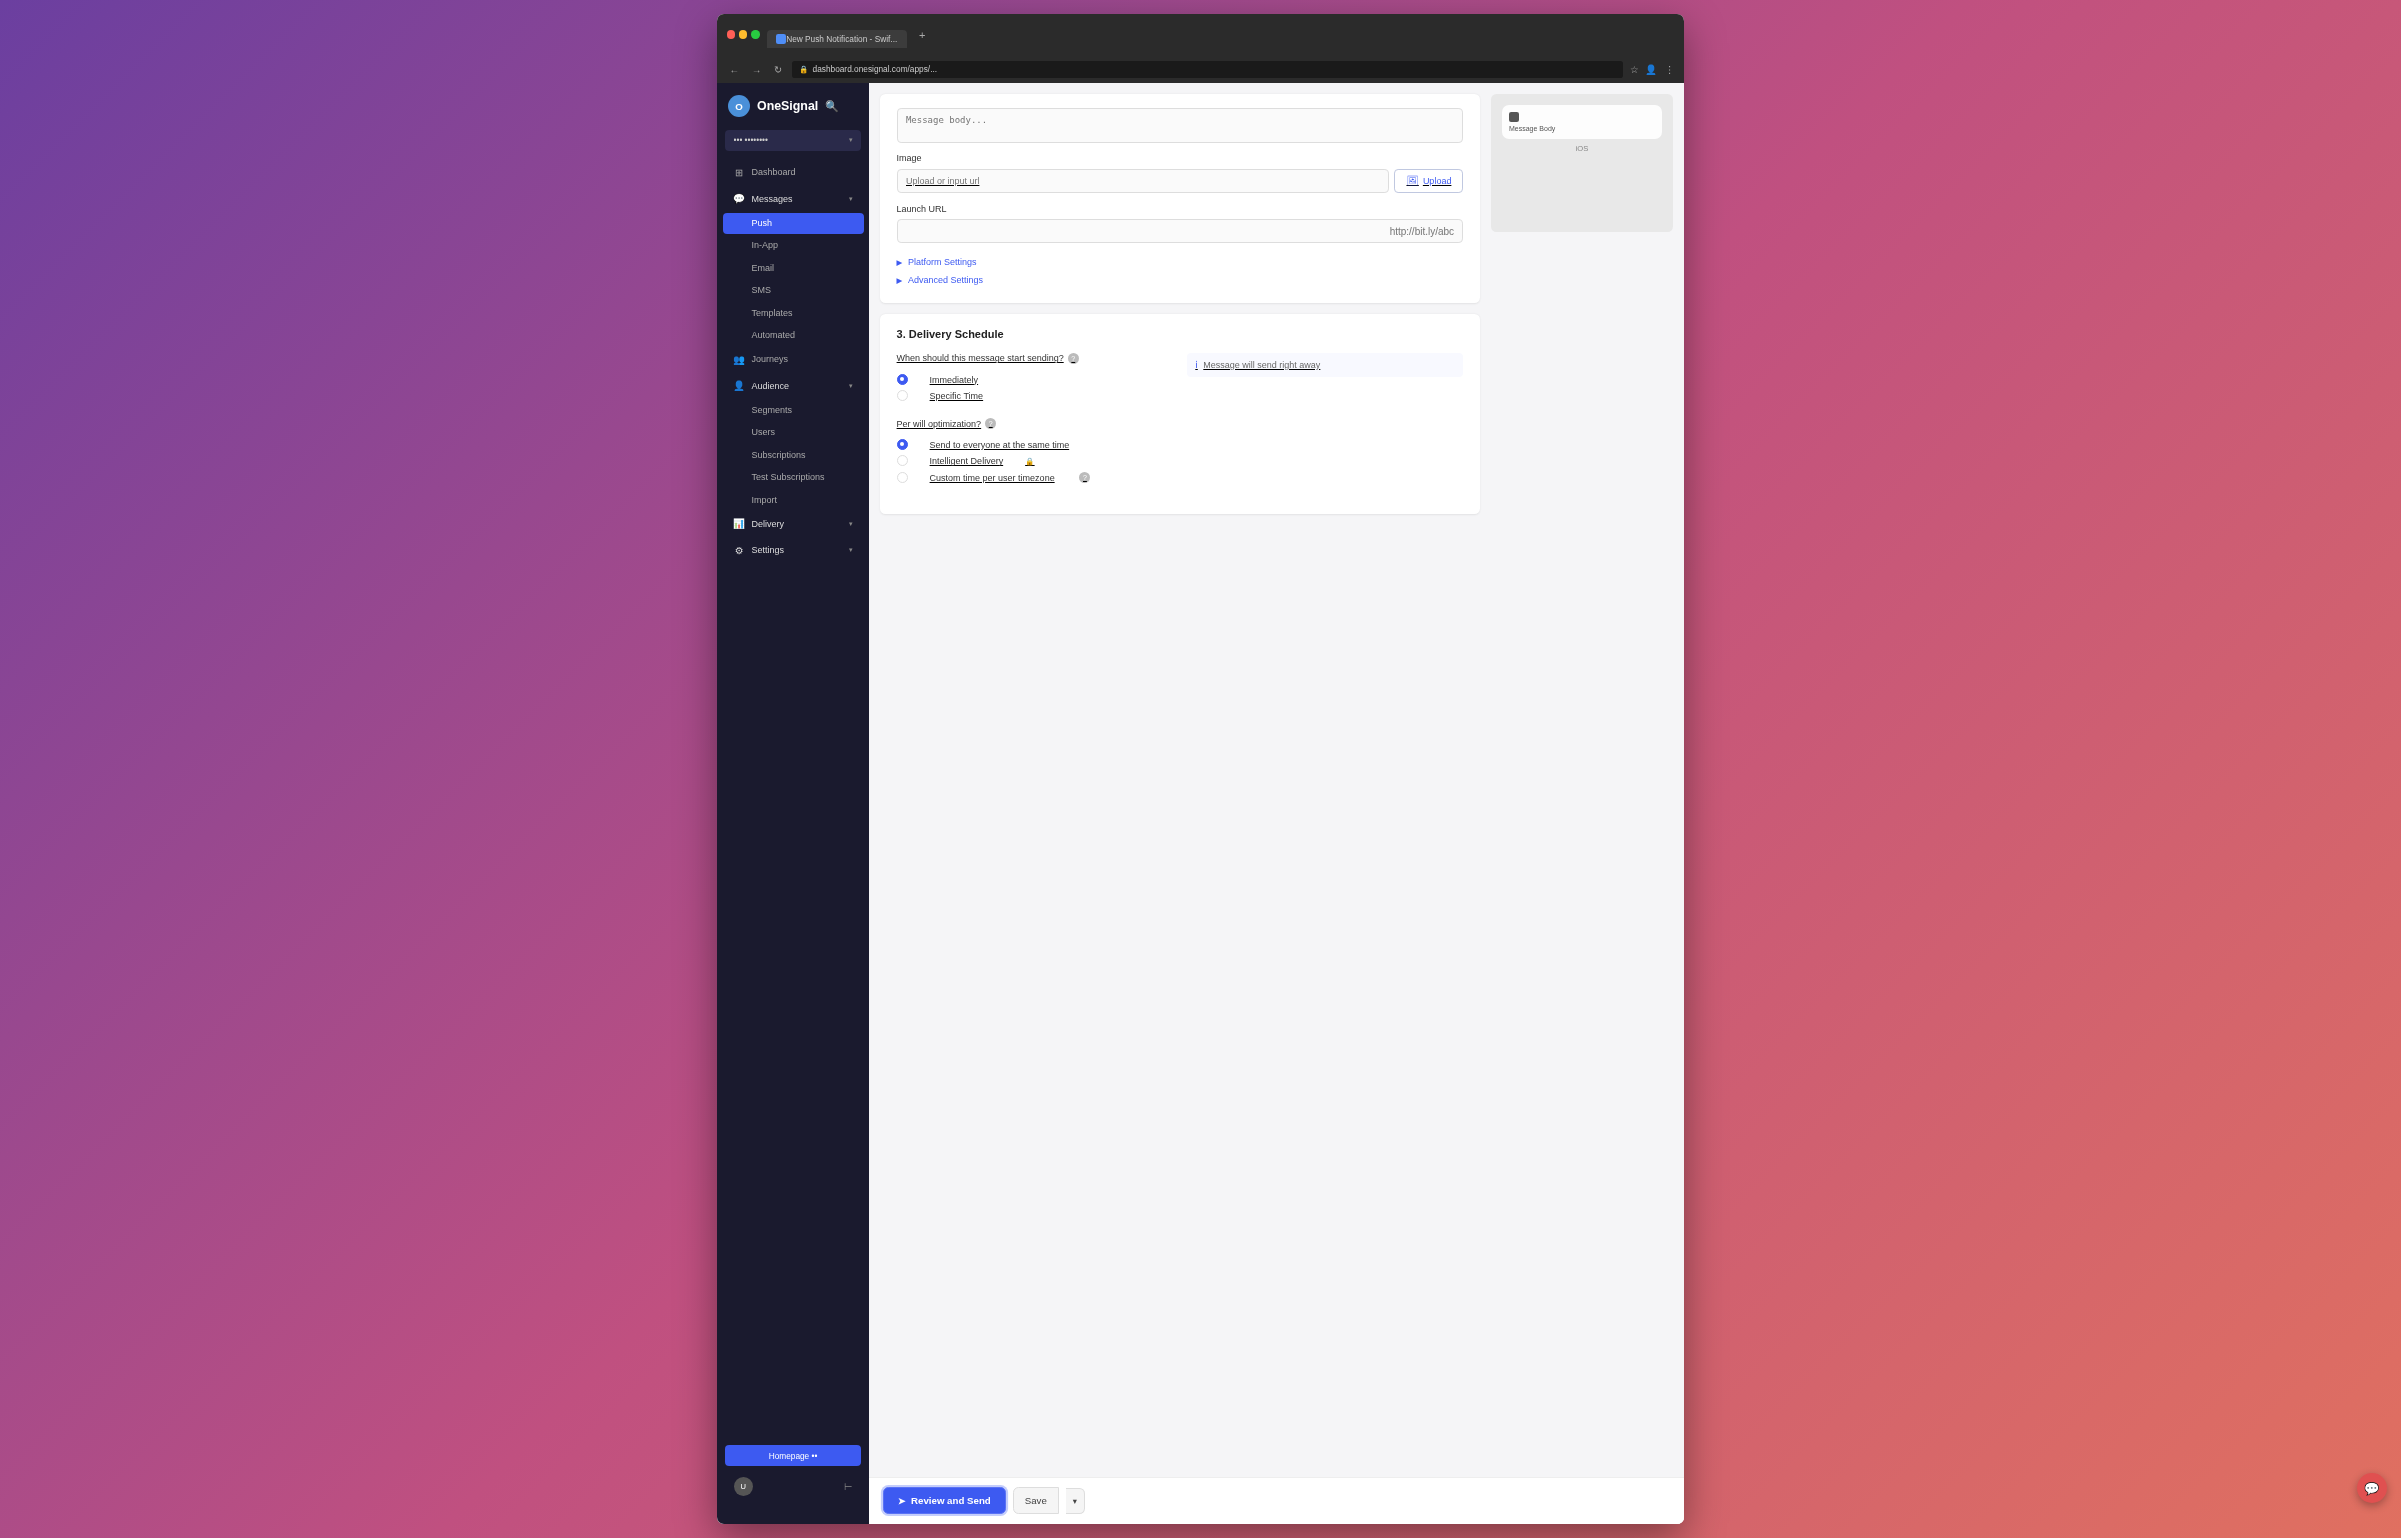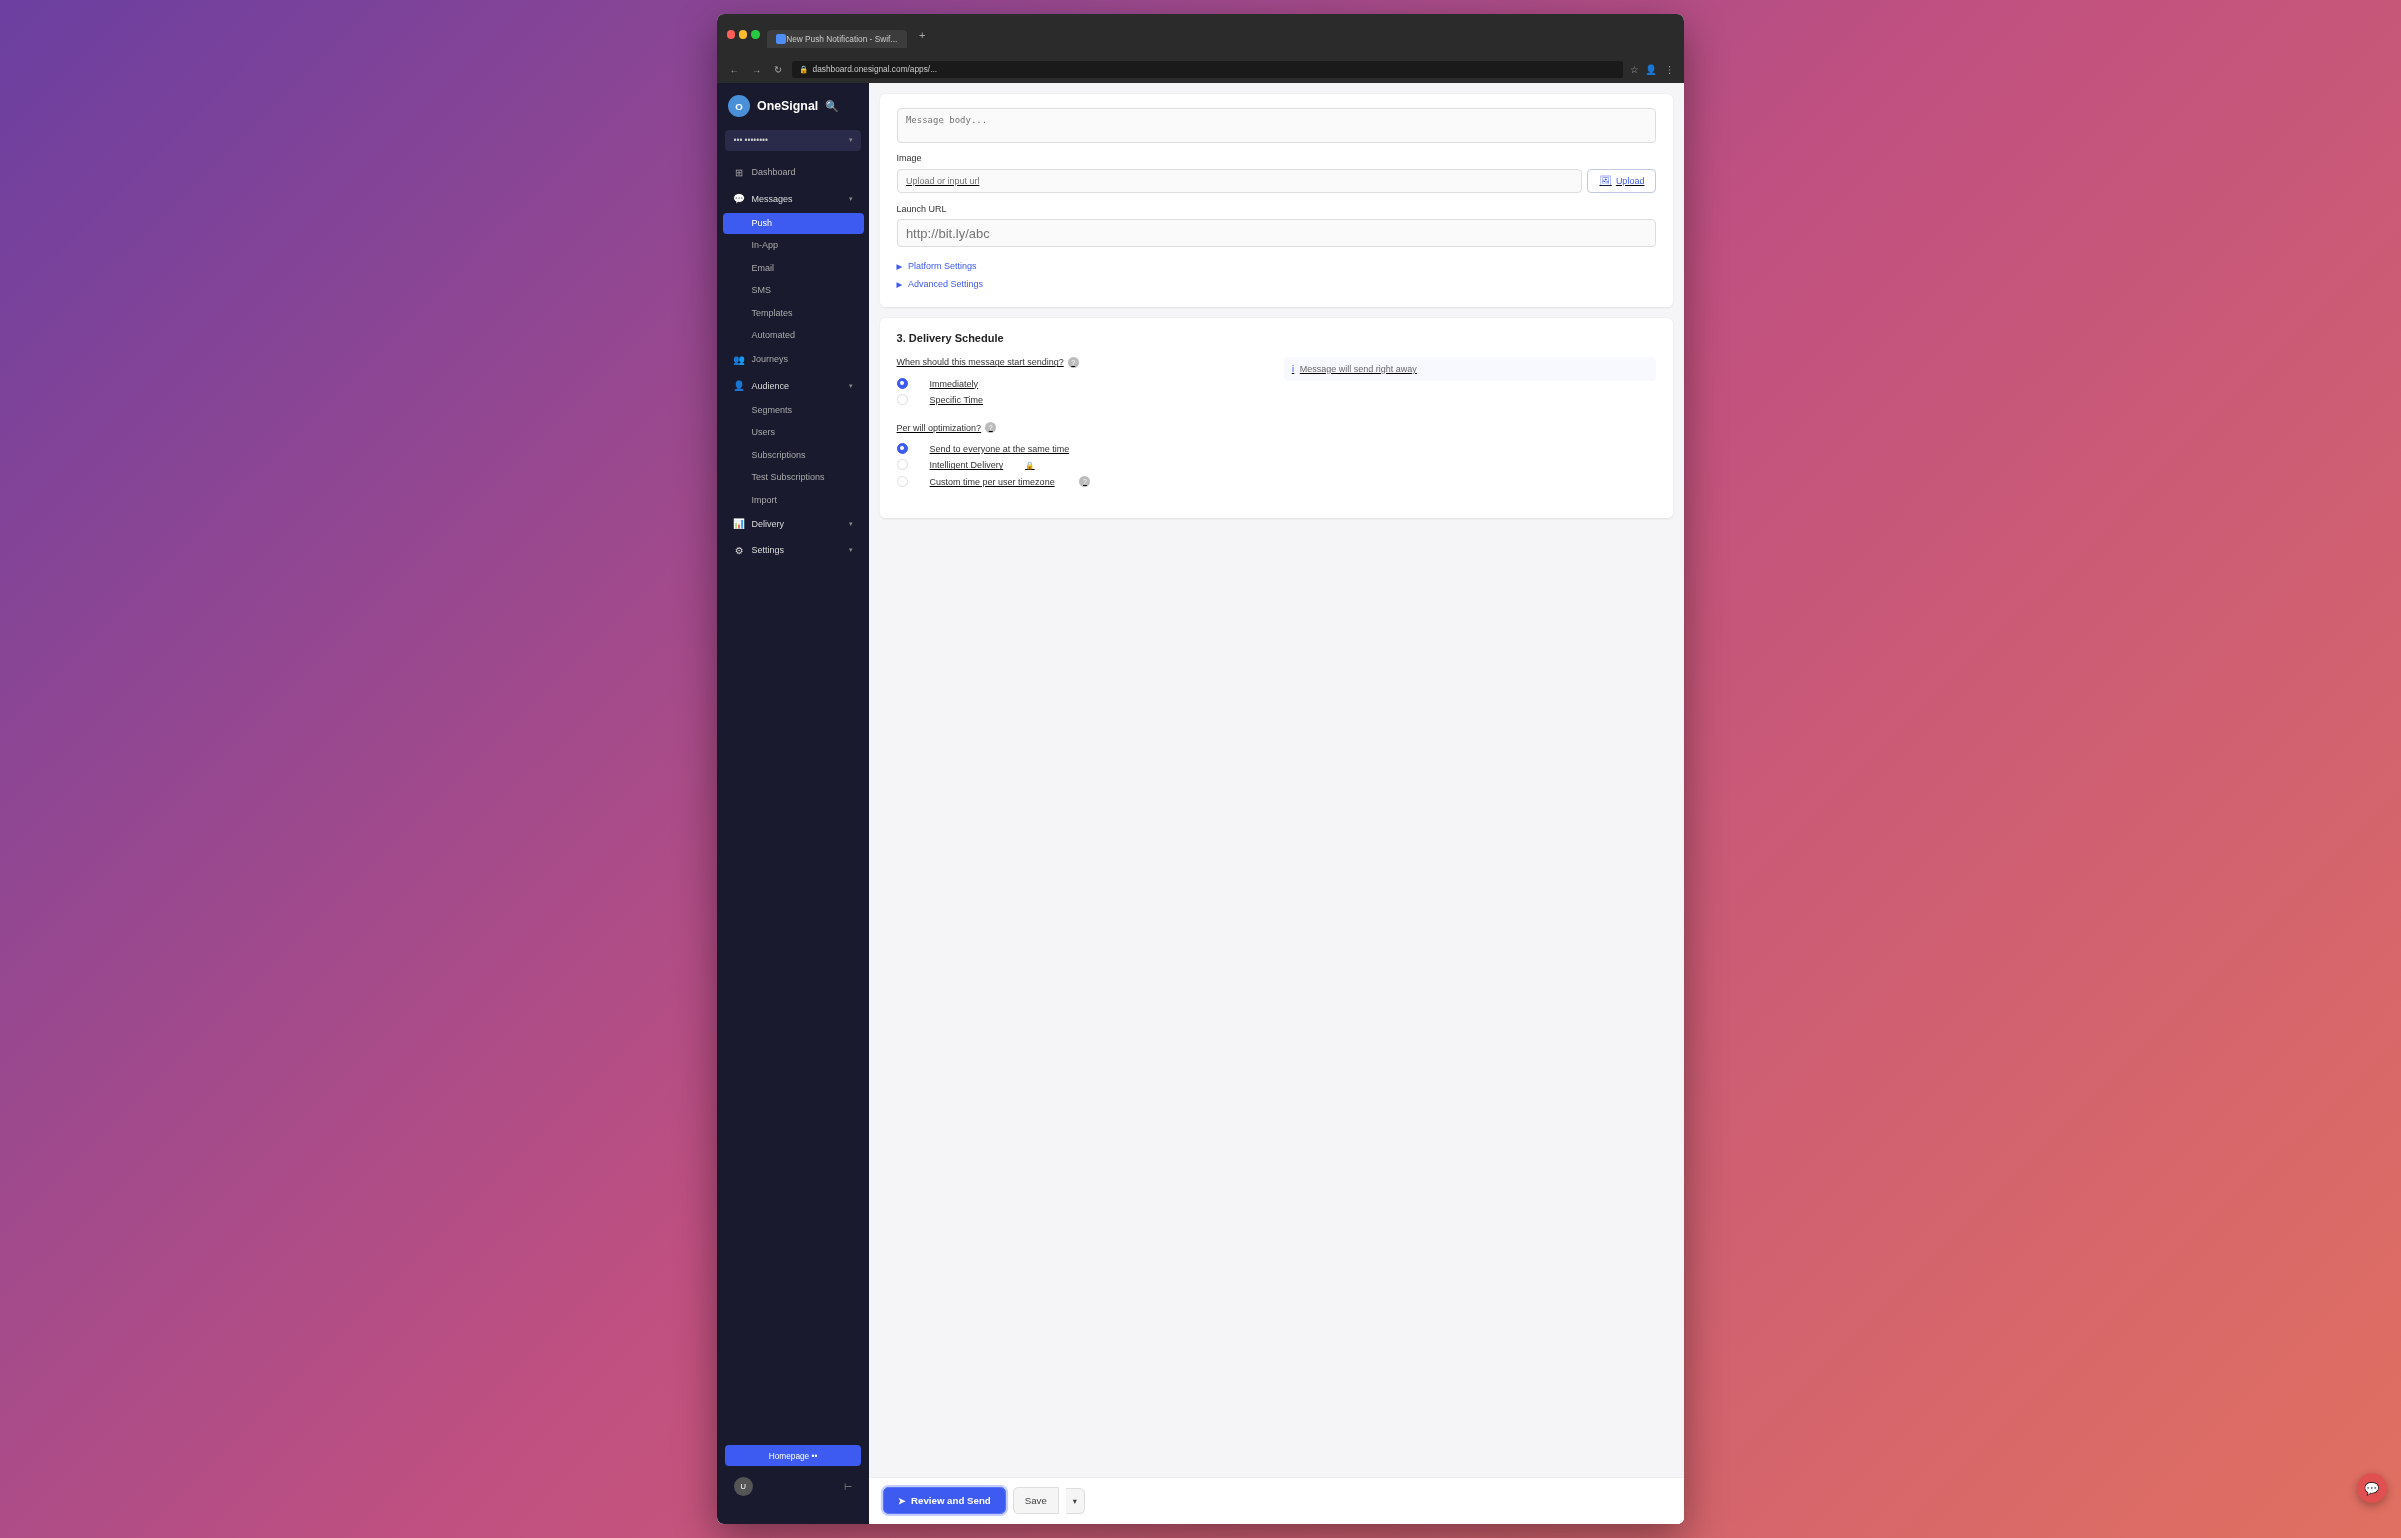--- a/index.html
+++ b/index.html
@@ -244,23 +244,24 @@
       cursor: pointer;
       display: flex; align-items: center; gap: 4.1px;
       white-space: nowrap;
     }
     .upload-icon { font-size: 9.7px; }
     .url-input {
       width: 100%;
       border: 0.7px solid #ddd;
       border-radius: 4.1px;
       padding: 5.5px 8.3px;
-      font-size: 13px;
+      font-size: 10px;
       color: #999;
       background: #fafafa;
+      text-align: right;
     }
     .expandable-row {
       display: flex; align-items: center; gap: 5.5px;
       padding: 4.1px 0;
       cursor: pointer;
       color: #3d5af1;
       font-size: 9px;
       font-weight: 500;
     }
     .expandable-row .arrow { font-size: 7.6px; }
@@ -646,20 +647,32 @@
                     <div class="info-message">
                       <span class="info-icon">ℹ</span>
                       <span>Message will send right away</span>
                     </div>
                   </div>
                 </div>
               </div>
 
             </div>
 
+            <div style="width:193px; flex-shrink:0; padding: 11px 11px 0 0;">
+              <div style="background:#e8e8e8; border-radius:5.5px; padding:11px; display:flex; flex-direction:column; align-items:center; min-height:138px;">
+                <div class="preview-notif" style="width:100%; background:rgba(255,255,255,0.9); border-radius:7px; padding:7px;">
+                  <div class="notif-header">
+                    <div class="notif-app-icon"></div>
+                    <span class="notif-app-name"></span>
+                  </div>
+                  <div class="notif-body" style="font-size:7px; color:#555;">Message Body</div>
+                </div>
+                <div class="preview-ios-label">iOS</div>
+              </div>
+            </div>
           </div>
         </div>
 
         <div class="bottom-toolbar">
           <button class="review-send-btn">
             <span class="send-icon">➤</span>
             <span>Review and Send</span>
           </button>
           <button class="save-btn">Save</button>
           <button class="save-dropdown-btn">▾</button>

